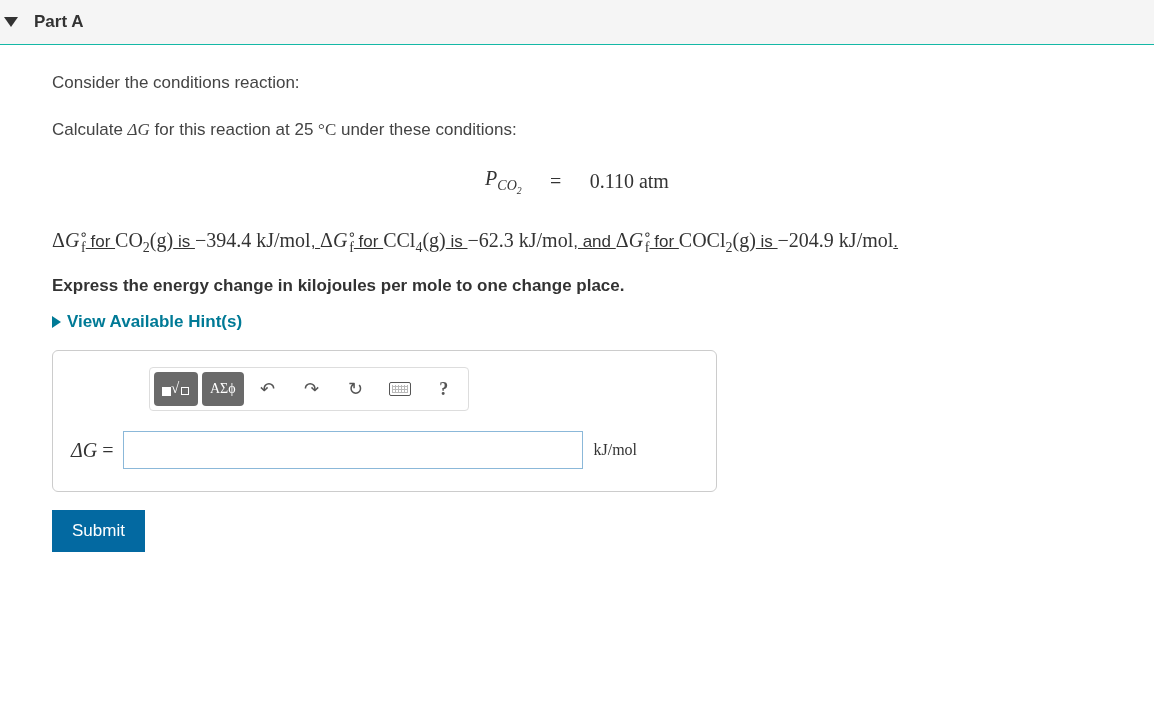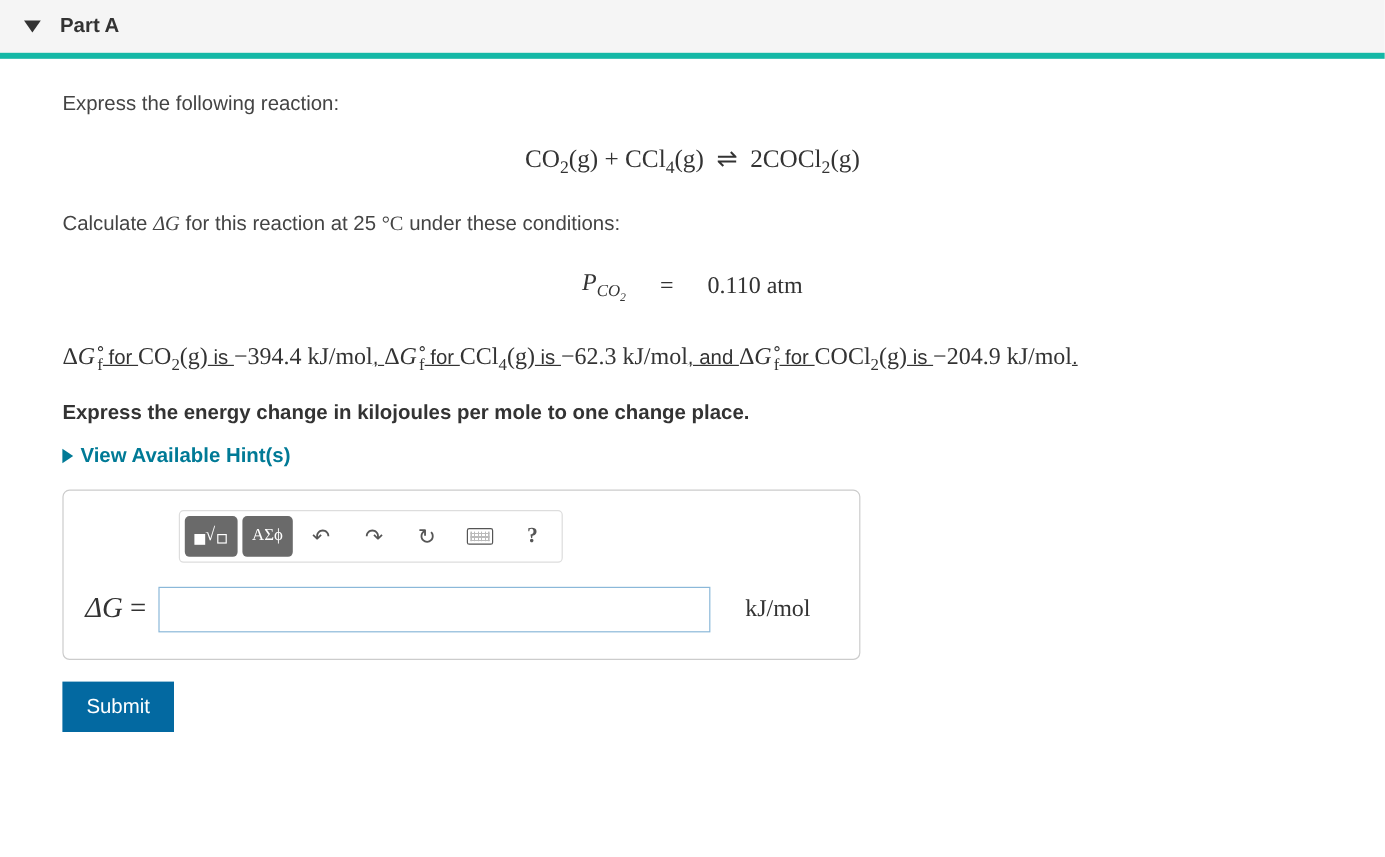--- a/index.html
+++ b/index.html
@@ -5,25 +5,25 @@
     * { box-sizing: border-box; margin: 0; padding: 0; }
     body {
       font-family: Arial, Helvetica, sans-serif;
       font-size: 17px;
       color: #333;
       background: #fff;
       width: 1154px;
     }
     .part-header {
       background: #f5f5f5;
-      padding: 12px 20px;
+      padding: 12px 4px;
       display: flex;
       align-items: center;
       gap: 16px;
-      border-bottom: 5px solid #14b8a6;
+      border-bottom: 1px solid #14b8a6;
     }
     .part-header .triangle {
       width: 0; height: 0;
       border-left: 7px solid transparent;
       border-right: 7px solid transparent;
       border-top: 10px solid #333;
     }
     .part-header .title {
       font-weight: bold;
       font-size: 17px;
@@ -109,34 +109,33 @@
       color: #555;
       font-size: 18px;
     }
     .answer-row {
       display: flex;
       align-items: center;
       gap: 10px;
     }
     .answer-label {
       font-family: 'Times New Roman', serif;
-      font-size: 24px;
+      font-size: 20px;
       white-space: nowrap;
     }
     .answer-input {
       border: 1px solid #8bb8d9;
       height: 38px;
       width: 460px;
       padding: 4px 8px;
       font-size: 16px;
     }
     .answer-unit {
       font-family: 'Times New Roman', serif;
-      font-size: 20px;
-      margin-left: 19px;
+      font-size: 16px;
     }
     .submit-btn {
       background: #0369a1;
       color: #fff;
       border: none;
       padding: 11px 20px;
       font-size: 17px;
       cursor: pointer;
     }
     sub { font-size: 0.7em; }
@@ -159,25 +158,22 @@
 </head>
 <body>
 
 <div class="part-header">
   <div class="triangle"></div>
   <div class="title">Part A</div>
 </div>
 
 <div class="content">
 
-  <p class="para">Express the following reaction:</p>
-
-  <div class="equation serif">
-    CO<sub>2</sub>(g) + CCl<sub>4</sub>(g) &nbsp;⇌&nbsp; 2COCl<sub>2</sub>(g)
-  </div>
+  <p class="para">Consider the conditions reaction:</p>
+
 
   <p class="para">
     <span>Calculate </span><span class="serif" style="font-style:italic">ΔG</span><span> for this reaction at 25 </span><span class="serif">°C</span><span> under these conditions:</span>
   </p>
 
   <table class="conditions-table">
     <tbody>
         <tr>
       <td class="serif" style="font-style:italic"><i>P</i><sub>CO<sub>2</sub></sub></td>
       <td class="eqcol">=</td>

